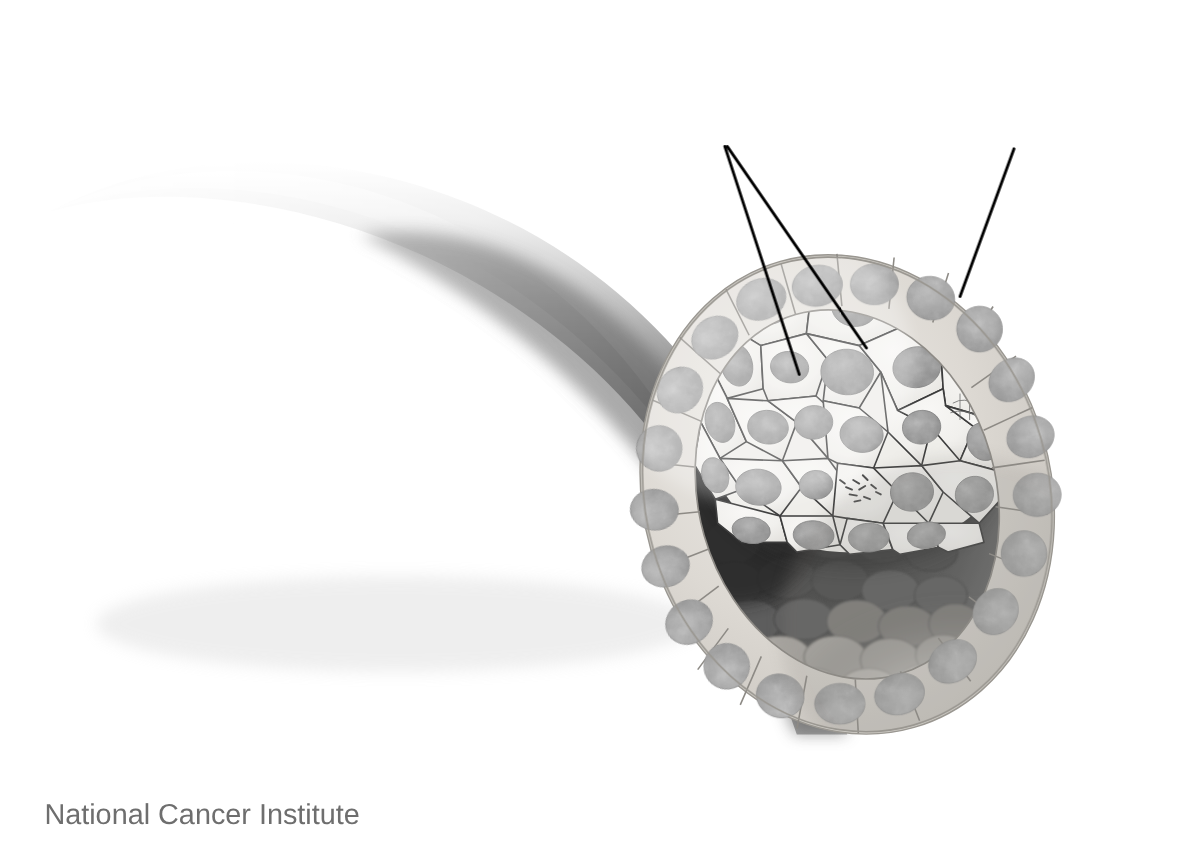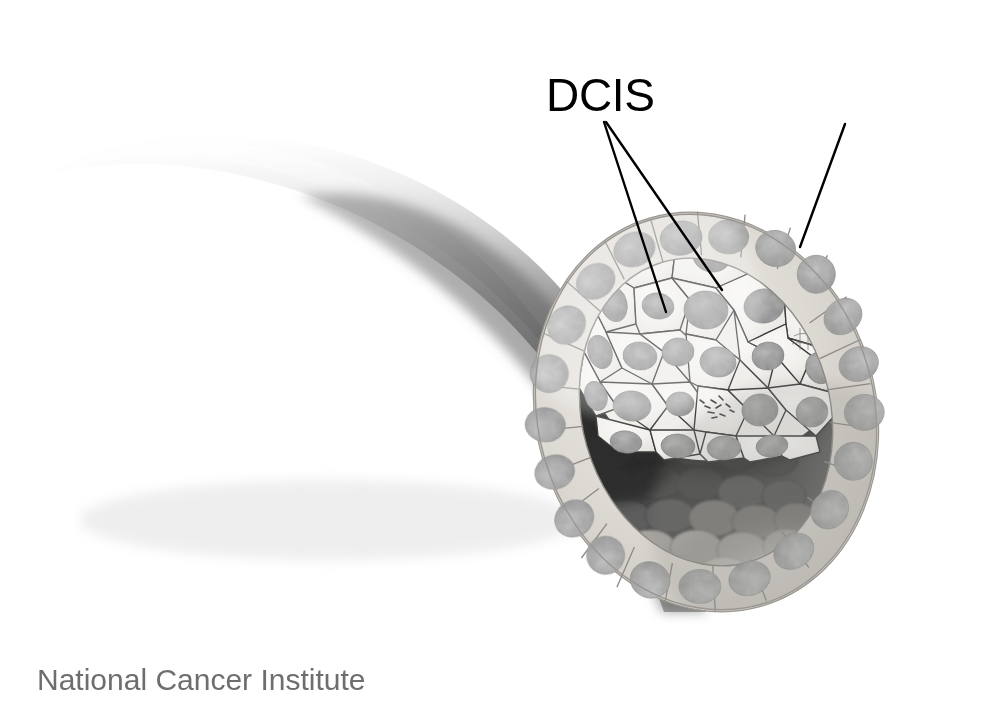--- a/index.html
+++ b/index.html
@@ -36,21 +36,21 @@
     letter-spacing: -0.3px;
   }
   #label-dcis { left: 546px; top: 72px; }
   #label-wall { left: 746px; top: 72px; }
   #credit-line {
     position: absolute;
     left: 37px;
     top: 662px;
     color: #6e6e6e;
     font-family: "Liberation Sans", sans-serif;
-    font-size: 30px;
+    font-size: 24px;
     line-height: 36px;
     white-space: nowrap;
   }
 </style>
 </head>
 <body>
 
 <div id="figure-root">
 
   <svg id="figure-svg" width="992" height="717" viewBox="0 0 992 717" xmlns="http://www.w3.org/2000/svg">
@@ -428,18 +428,17 @@
       <ellipse cx="706" cy="412" rx="168" ry="200" transform="rotate(-16 706 412)" fill="none" stroke="#9a9791" stroke-width="1.4"></ellipse>
     </g>
 
     <g stroke="#000000" stroke-width="2.4" fill="none" stroke-linecap="round">
       <line x1="604" y1="122" x2="666" y2="312"></line>
       <line x1="606" y1="122" x2="722" y2="290"></line>
       <line x1="845" y1="124" x2="800" y2="247"></line>
     </g>
   </svg>
 
-  <div class="label-text" id="label-dcis">DCIS</div>
 
 
   <div id="credit-line">National Cancer Institute</div>
 
 </div>
 
 </body></html>

